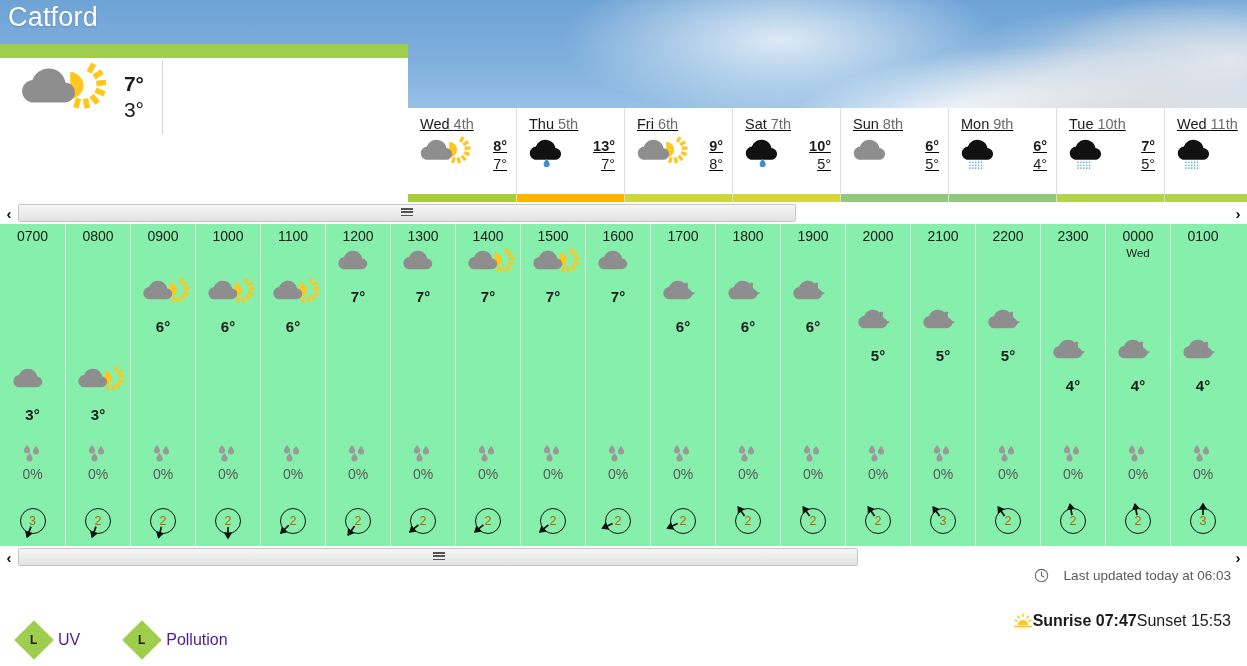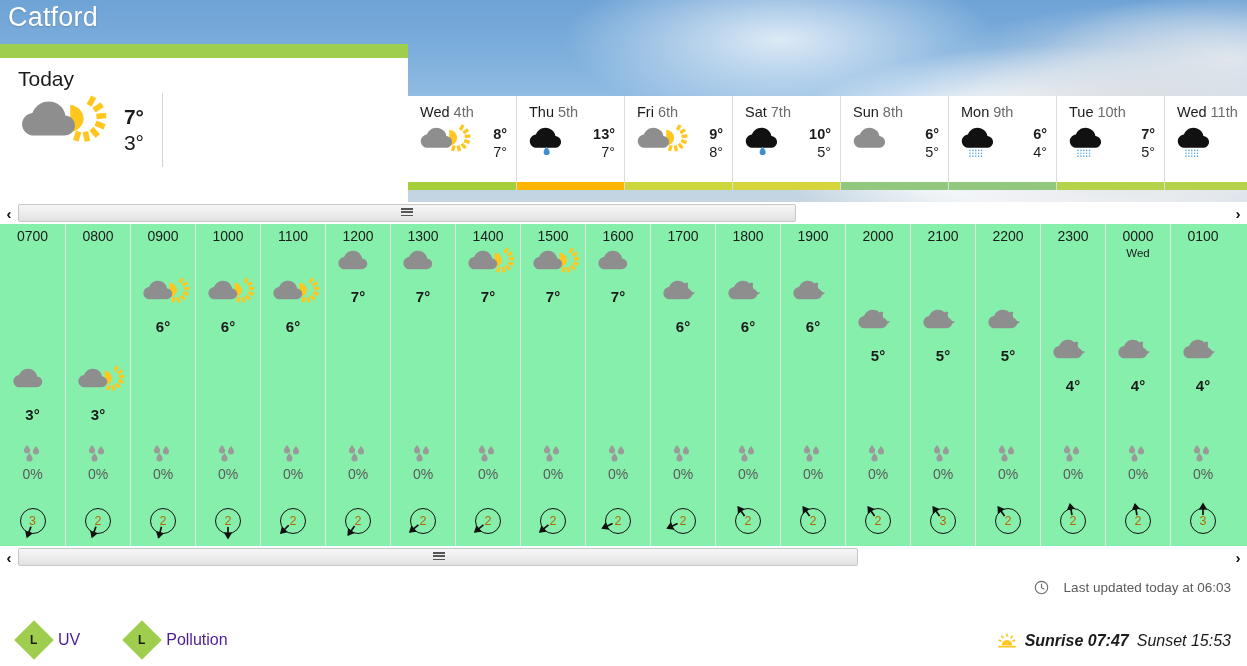--- a/index.html
+++ b/index.html
@@ -43,22 +43,23 @@
   .today-temps {
     font-size: 21px; color: #1b1b1b; line-height: 1.22;
     padding: 0 18px 0 10px; text-align: right; min-width: 60px;
   }
   .today-temps .hi { font-weight: bold; }
   .today-divider { width: 1px; height: 74px; background: #d4d4d4; }
   .today-desc { font-size: 18px; color: #1b1b1b; line-height: 1.28; padding-left: 18px; max-width: 230px; }
 
   
   .days-strip {
-    position: absolute; left: 408px; top: 96px; width: 839px; height: 118px;
+    position: absolute; left: 408px; top: 108px; width: 839px; height: 118px;
     display: flex;
+    text-decoration: underline;
   }
   .day-tab {
     position: relative; width: 108px; height: 94px; background: #ffffff;
     border-left: 1px solid #dcdcdc; flex: 0 0 auto;
   }
   .day-tab:first-child { border-left: none; }
   .day-tab .d-name { padding: 8px 0 0 12px; font-size: 14.5px; color: #1b1b1b; }
   .day-tab .d-name .dnum { color: #6b6b6b; }
   .day-row { display: flex; align-items: center; padding: 2px 0 0 8px; }
   .day-icon { width: 52px; height: 44px; position: relative; flex: 0 0 auto; }
@@ -119,54 +120,53 @@
     position: absolute; left: 9px; top: 9px; width: 26px; height: 26px;
     border: 1.6px solid #111; border-radius: 50%;
     display: flex; align-items: center; justify-content: center;
     font-size: 12.5px; color: #b26a00; font-weight: 500;
   }
   .wind-arrow { position: absolute; left: 0; top: 0; width: 44px; height: 44px; }
 
   
   .footer { position: absolute; left: 0; top: 568px; width: 1247px; height: 98px; background: #fff; }
   .updated {
-    position: absolute; right: 16px; top: 12px;
+    position: absolute; right: 16px; top: 0;
     font-size: 13.5px; color: #5a5a5a; display: flex; align-items: center; gap: 15px;
   }
   .badges { position: absolute; left: 20px; top: 58px; display: flex; align-items: center; gap: 48px; }
   .badge { display: flex; align-items: center; gap: 10px; }
   .diamond {
     width: 28px; height: 28px; transform: rotate(45deg);
     display: flex; align-items: center; justify-content: center;
   }
   .diamond span {
     transform: rotate(-45deg); font-size: 12px; font-weight: bold; color: #1b1b1b;
   }
   .badge-label { font-size: 16px; color: #4c1d95; }
   .sunline {
-    position: absolute; right: 16px; top: 64px;
-    font-size: 16px; color: #1b1b1b; display: flex; align-items: center; gap: 8px; font-style: italic;
+    position: absolute; right: 16px; top: 44px;
+    font-size: 16px; color: #1b1b1b; display: flex; align-items: center; 
   }
   .sunline b { font-weight: bold; }
   svg { display: block; overflow: visible; }
 </style>
 </head>
 <body>
 
 <div id="app">
 
   <div class="sky">
     <div class="sky-grey"></div>
   </div>
 
   <div class="location">Catford</div>
 
   <div class="today-card">
     <div class="today-bar" style="background: rgb(159, 206, 78);"></div>
-    <div class="today-title">Today</div>
     <div class="today-body">
       <div class="today-icon">
           <svg width="88" height="62" viewBox="0 0 72 50">
             <line x1="61.4" y1="9.8" x2="65.2" y2="2.8" stroke="#ffc61e" stroke-width="4.6" stroke-linecap="butt"></line>
             <line x1="65.5" y1="13.6" x2="72.2" y2="9.1" stroke="#ffc61e" stroke-width="4.6" stroke-linecap="butt"></line>
             <line x1="67.4" y1="18.8" x2="75.4" y2="18.0" stroke="#ffc61e" stroke-width="4.6" stroke-linecap="butt"></line>
             <line x1="66.7" y1="24.3" x2="74.1" y2="27.3" stroke="#ffc61e" stroke-width="4.6" stroke-linecap="butt"></line>
             <line x1="63.4" y1="28.8" x2="68.5" y2="34.9" stroke="#ffc61e" stroke-width="4.6" stroke-linecap="butt"></line>
             <line x1="58.4" y1="31.2" x2="60.1" y2="39.1" stroke="#ffc61e" stroke-width="4.6" stroke-linecap="butt"></line>
             <line x1="52.8" y1="31.1" x2="50.6" y2="38.7" stroke="#ffc61e" stroke-width="4.6" stroke-linecap="butt"></line>

